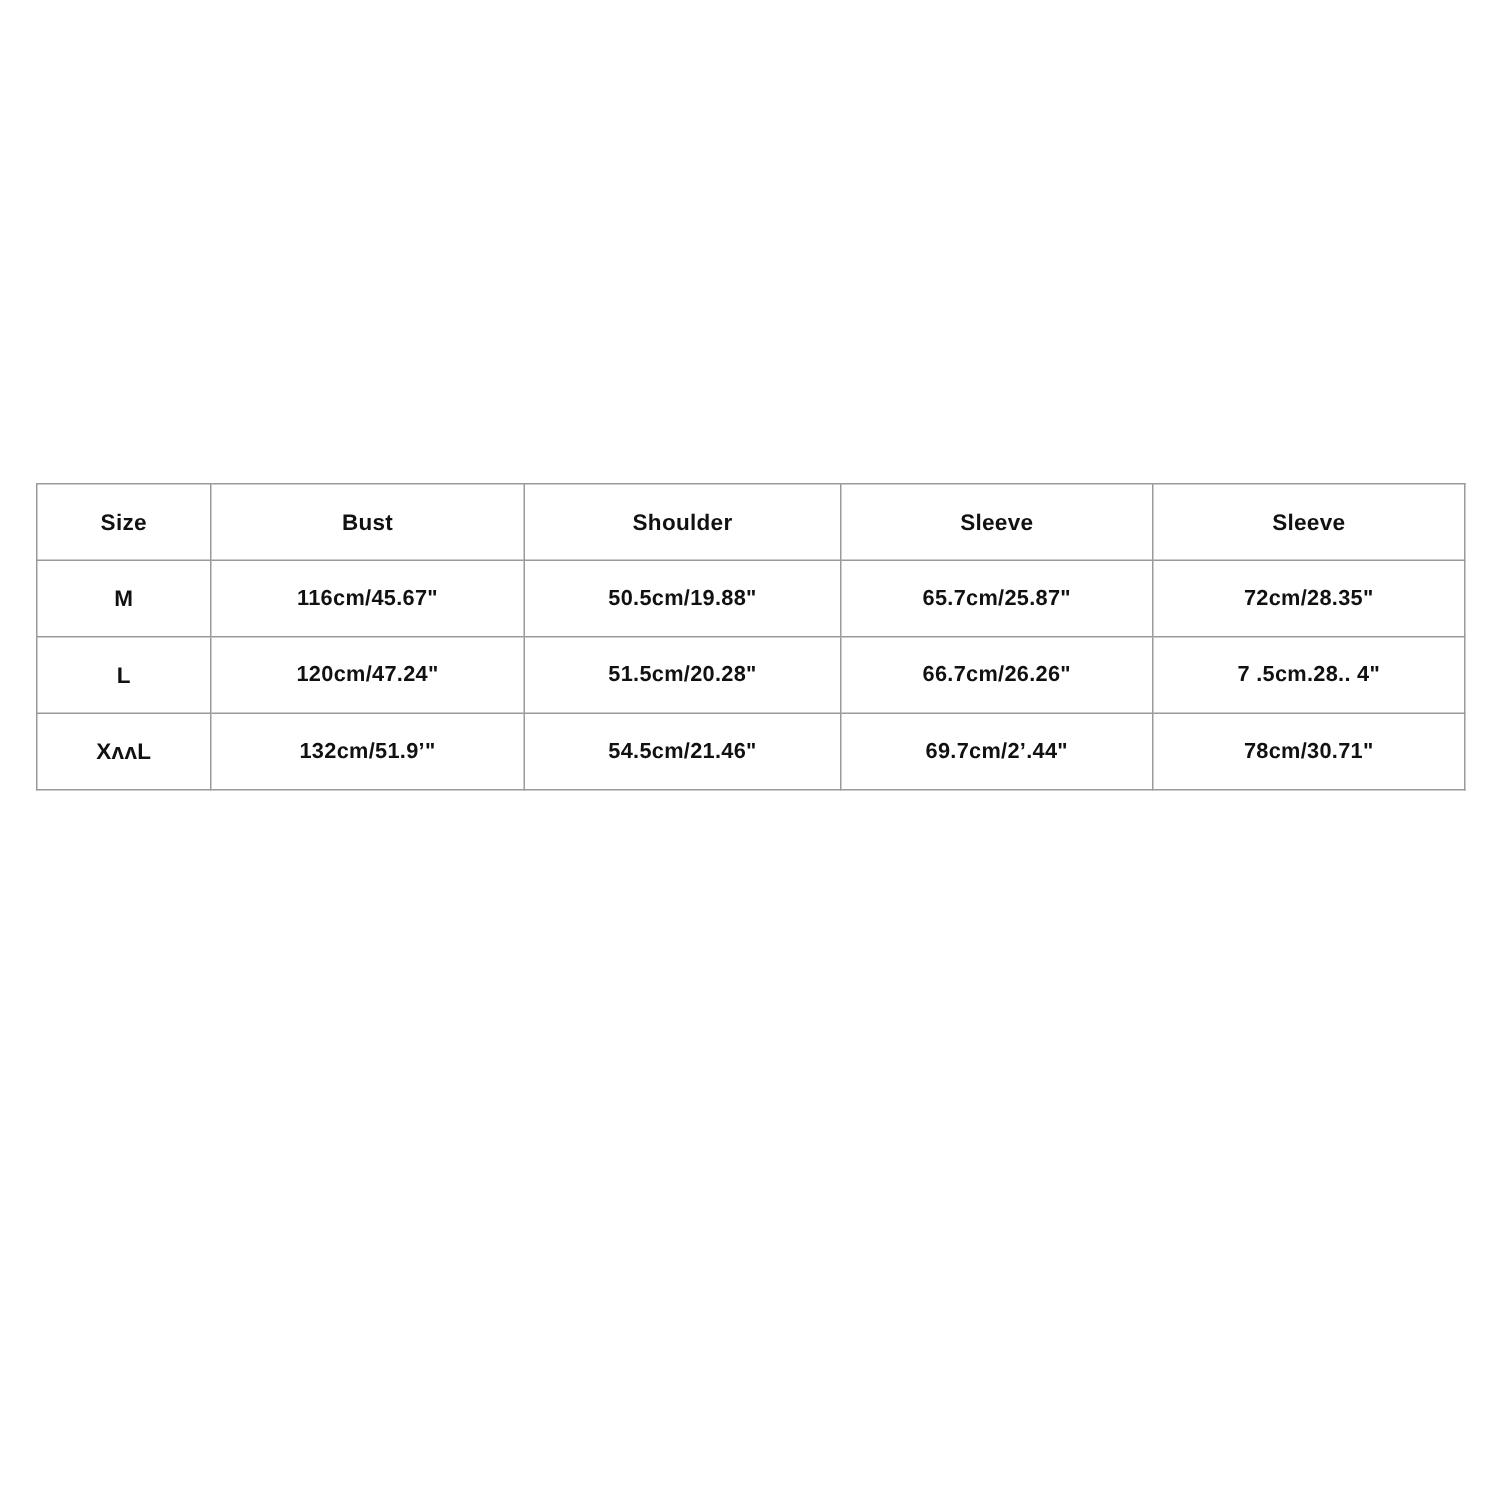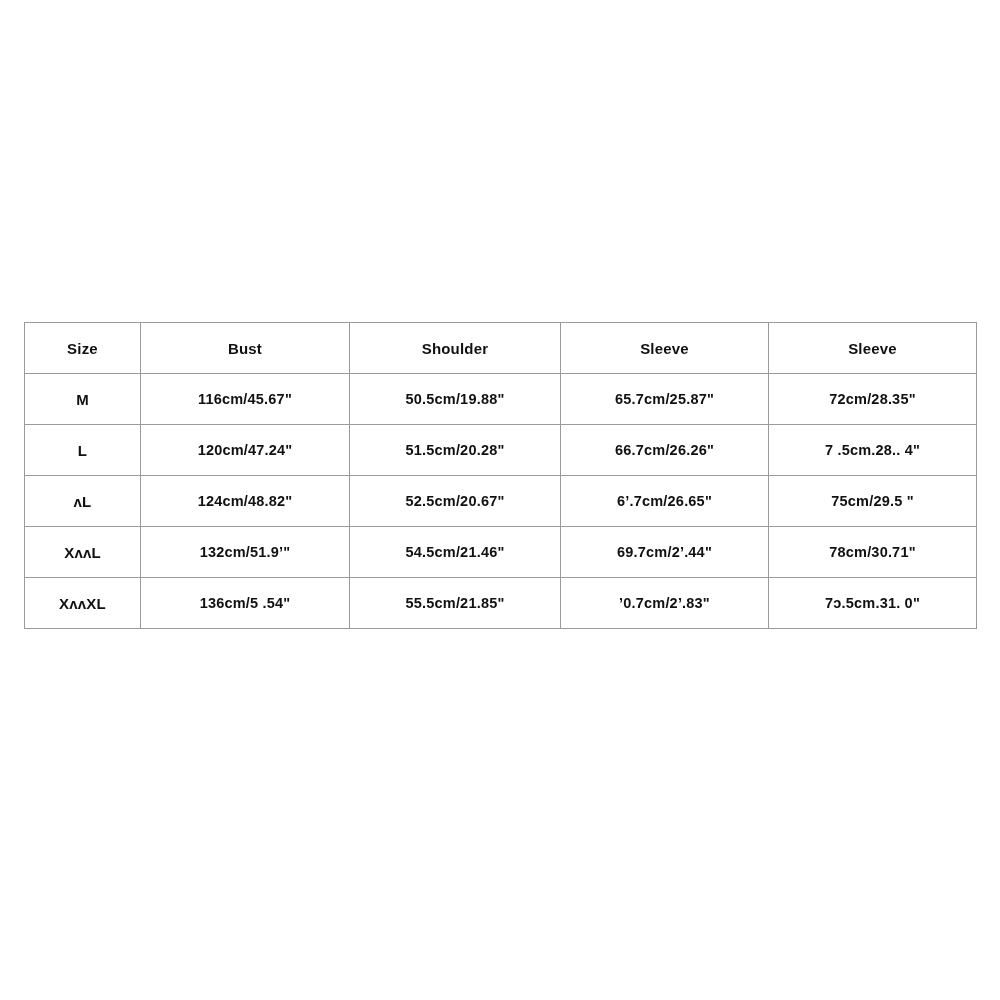--- a/index.html
+++ b/index.html
@@ -87,36 +87,22 @@
         <td>72cm/28.35"</td>
       </tr>
       <tr>
         <td class="size-cell">L</td>
         <td>120cm/47.24"</td>
         <td>51.5cm/20.28"</td>
         <td>66.7cm/26.26"</td>
         <td>7 .5cm.28.. 4"</td>
       </tr>
       <tr>
-        <td class="size-cell">ʌL</td>
-        <td>124cm/48.82"</td>
-        <td>52.5cm/20.67"</td>
-        <td>6ʼ.7cm/26.65"</td>
-        <td>75cm/29.5 "</td>
-      </tr>
-      <tr>
         <td class="size-cell">XʌʌL</td>
         <td>132cm/51.9ʼ"</td>
         <td>54.5cm/21.46"</td>
         <td>69.7cm/2ʼ.44"</td>
         <td>78cm/30.71"</td>
-      </tr>
-      <tr>
-        <td class="size-cell">XʌʌXL</td>
-        <td>136cm/5 .54"</td>
-        <td>55.5cm/21.85"</td>
-        <td>ʼ0.7cm/2ʼ.83"</td>
-        <td>7ɔ.5cm.31. 0"</td>
       </tr>
     </tbody>
   </table>
 
 </div>
 
 </body></html>

